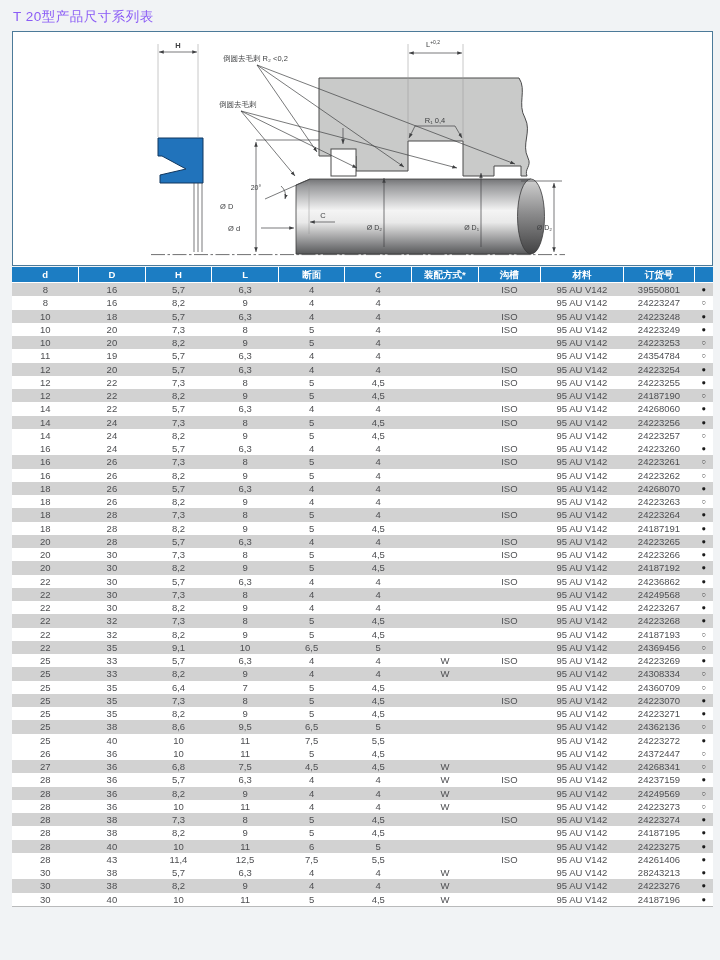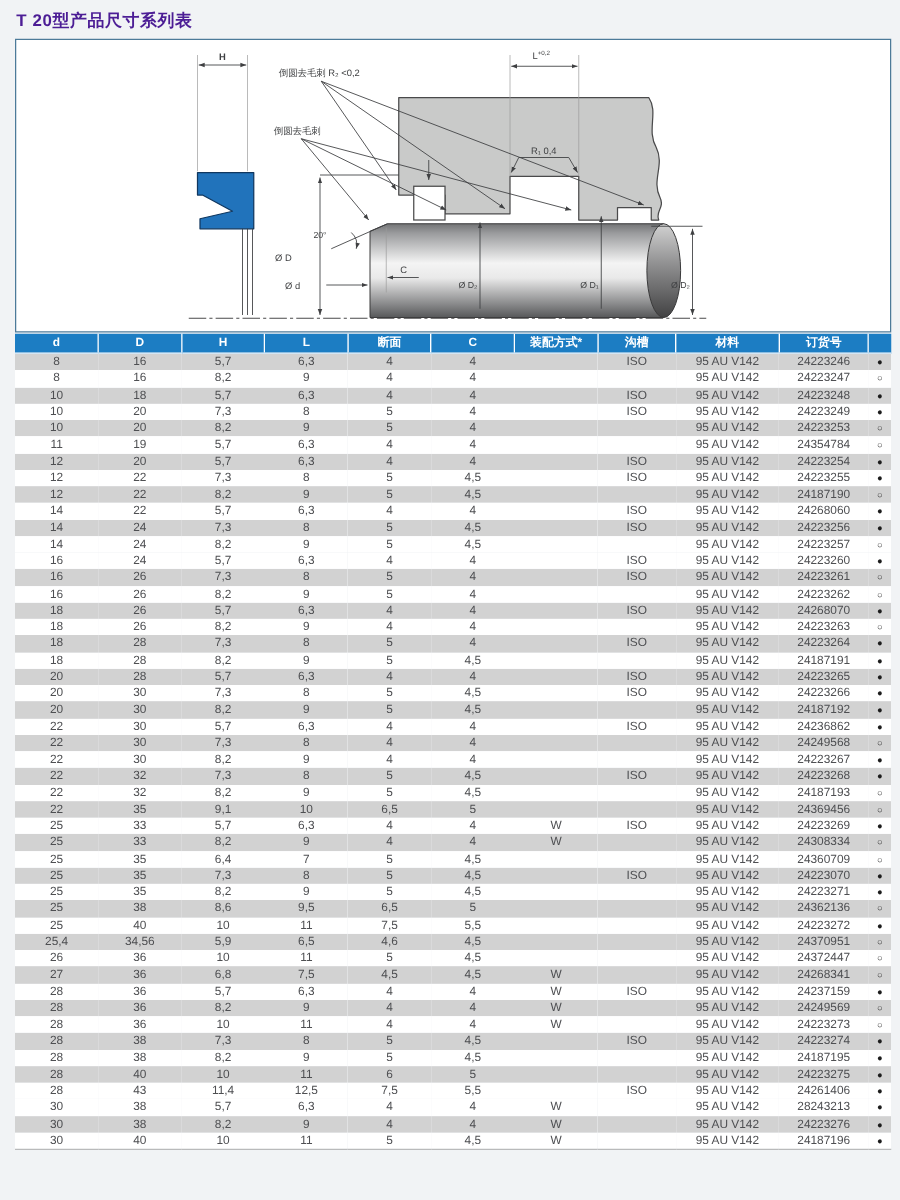--- a/index.html
+++ b/index.html
@@ -1,22 +1,22 @@
 <!DOCTYPE html>
 <html><head>
 <meta charset="utf-8">
 <style>
   html,body{margin:0;padding:0;}
   body{
     width:720px;height:960px;background:#f1f3f5;position:relative;
     font-family:"Liberation Sans",sans-serif;overflow:hidden;
   }
   .page-title{
-    position:absolute;left:13px;top:8px;font-size:13.5px;font-weight:bold;
-    color:#4c1d95;letter-spacing:.5px;
+    position:absolute;left:13px;top:8px;font-size:13.5px;font-weight:normal;
+    color:#8b5cf6;letter-spacing:.5px;
   }
   .diagram-box{
     position:absolute;left:12px;top:31px;width:699px;height:233px;
     background:#ffffff;border:1px solid #4c7a99;box-sizing:content-box;
   }
   .dwg{display:block;}
   .dwg text{font-family:"Liberation Sans",sans-serif;fill:#3f4042;}
   .dim{stroke:#3f4042;stroke-width:.7;fill:none;}
   .ext{stroke:#9a9a9a;stroke-width:.55;fill:none;}
   .lbl{font-size:7.5px;}
@@ -194,21 +194,21 @@
       <tr class="shade">
         <td>8</td>
         <td>16</td>
         <td>5,7</td>
         <td>6,3</td>
         <td>4</td>
         <td>4</td>
         <td></td>
         <td>ISO</td>
         <td>95 AU V142</td>
-        <td>24223246</td>
+        <td>39550801</td>
         <td class="dot">●</td>
       </tr>
       <tr class="plain">
         <td>8</td>
         <td>16</td>
         <td>8,2</td>
         <td>9</td>
         <td>4</td>
         <td>4</td>
         <td></td>
@@ -639,33 +639,20 @@
         <td>10</td>
         <td>11</td>
         <td>7,5</td>
         <td>5,5</td>
         <td></td>
         <td></td>
         <td>95 AU V142</td>
         <td>24223272</td>
         <td class="dot">●</td>
       </tr>
-      <tr class="shade">
-        <td>25,4</td>
-        <td>34,56</td>
-        <td>5,9</td>
-        <td>6,5</td>
-        <td>4,6</td>
-        <td>4,5</td>
-        <td></td>
-        <td></td>
-        <td>95 AU V142</td>
-        <td>24370951</td>
-        <td class="dot">○</td>
-      </tr>
       <tr class="plain">
         <td>26</td>
         <td>36</td>
         <td>10</td>
         <td>11</td>
         <td>5</td>
         <td>4,5</td>
         <td></td>
         <td></td>
         <td>95 AU V142</td>

